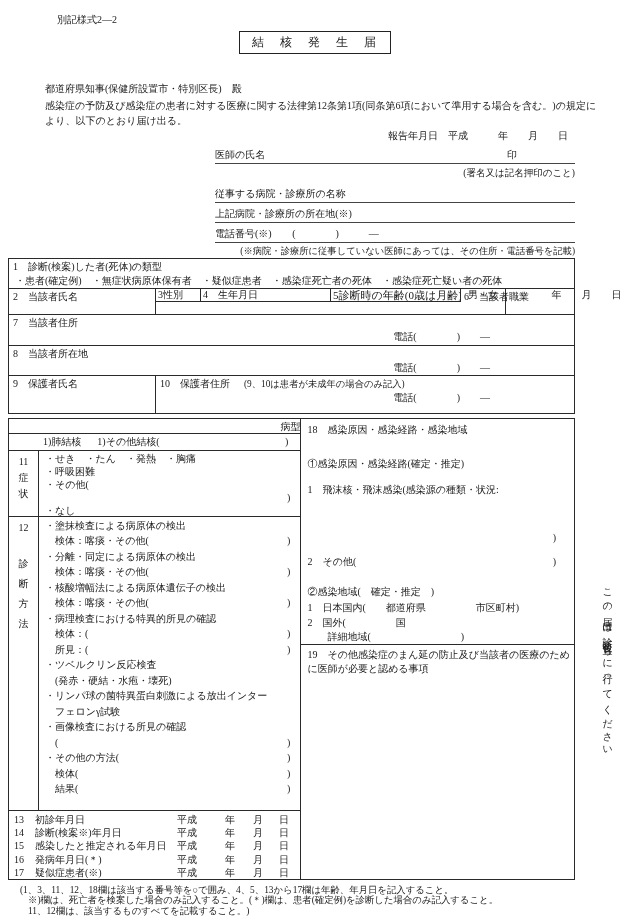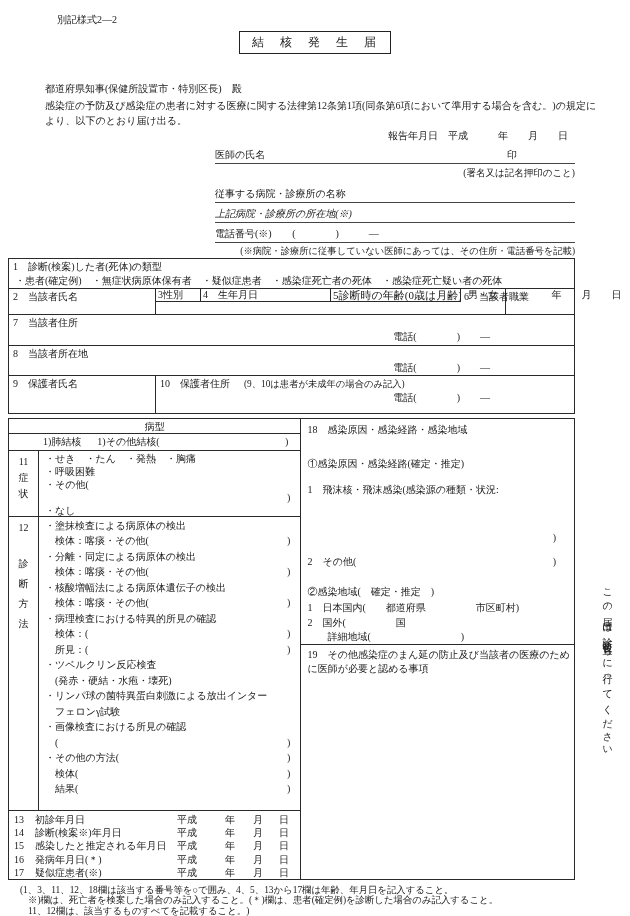--- a/index.html
+++ b/index.html
@@ -18,21 +18,21 @@
   .law1 { position:absolute; left:45px; top:99px; white-space:nowrap; }
   .law2 { position:absolute; left:45px; top:114px; }
   .report-date { position:absolute; left:388px; top:129px; white-space:nowrap; }
 
   .u-line { position:absolute; left:215px; width:360px; height:17px;
     border-bottom:1px solid #444; line-height:16px; white-space:nowrap; }
   .doctor-line { top:147px; }
   .seal { position:absolute; left:292px; top:0; }
   .seal-note { position:absolute; left:215px; top:167px; width:360px; text-align:right; font-size:9.5px; }
   .hosp-name { top:186px; }
-  .hosp-addr { top:206px;font-style:italic; }
+  .hosp-addr { top:206px; }
   .phone-line { top:226px; }
   .phone-val { margin-left:18px; }
   .phone-note { position:absolute; left:215px; top:245px; width:360px; text-align:right; font-size:9.3px; }
 
   
   .table1 { position:absolute; left:8px; top:258px; width:567px; border:1px solid #2a2a2a; }
   .t1-row { border-bottom:1px solid #2a2a2a; }
   .t1-r1 { height:30px; padding:1px 4px; }
   .t1-r1 .opts { padding-left:2px; margin-top:1px; }
   .t1-r2 { display:flex; height:26px; }
@@ -52,21 +52,21 @@
   .t1-r9 { display:flex; height:37px; }
   .cell-guardian { width:147px; border-right:1px solid #2a2a2a; padding:1px 4px; }
   .cell-g-addr { flex:1; padding:1px 4px; display:flex; flex-direction:column; }
   .g-line { display:flex; align-items:baseline; }
   .g-note { margin-left:14px; font-size:9.3px; }
 
   
   .table2 { position:absolute; left:8px; top:418px; width:567px; height:462px;
     border:1px solid #2a2a2a; display:flex; }
   .t2-left { width:302px; border-right:1px solid #2a2a2a; display:flex; flex-direction:column; }
-  .byokei-h { height:15px; border-bottom:1px solid #2a2a2a; text-align:center; line-height:15px; }
+  .byokei-h { height:15px; border-bottom:1px solid #2a2a2a; text-align:right; line-height:15px; }
   .byokei-o { height:17px; border-bottom:1px solid #2a2a2a; display:flex; align-items:center;
     padding:0 12px 0 34px; gap:16px; }
   .byokei-o .paren2 { margin-left:auto; }
   .sec { display:flex; border-bottom:1px solid #2a2a2a; }
   .sec11 { height:66px; }
   .sec12 { height:296px; }
   .lblcol { width:30px; border-right:1px solid #2a2a2a; text-align:center; padding-top:3px; }
   .sec11 .lblcol > div { line-height:16px; }
   .sec12 .lblcol .no { line-height:16px; margin-bottom:18px; }
   .sec12 .lblcol .ch { line-height:20px; }

